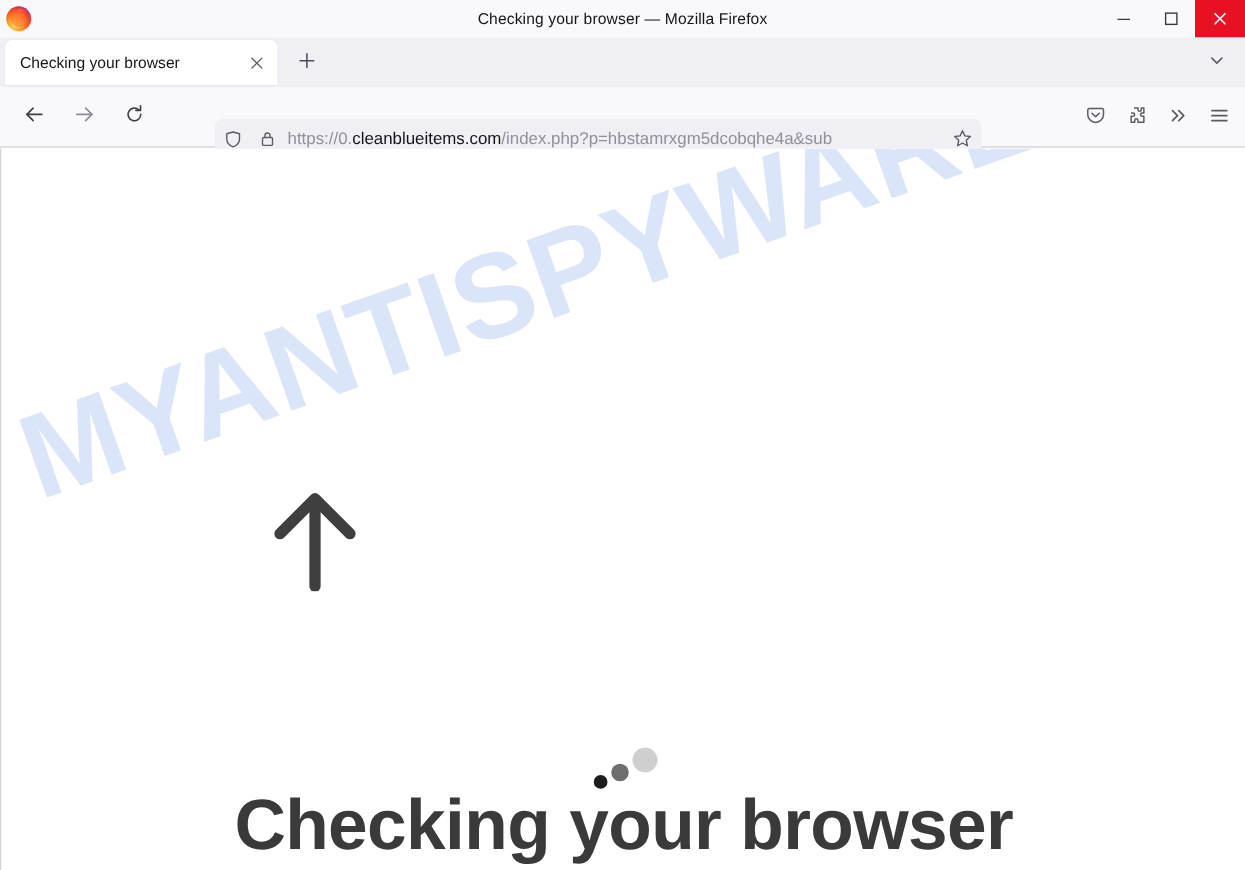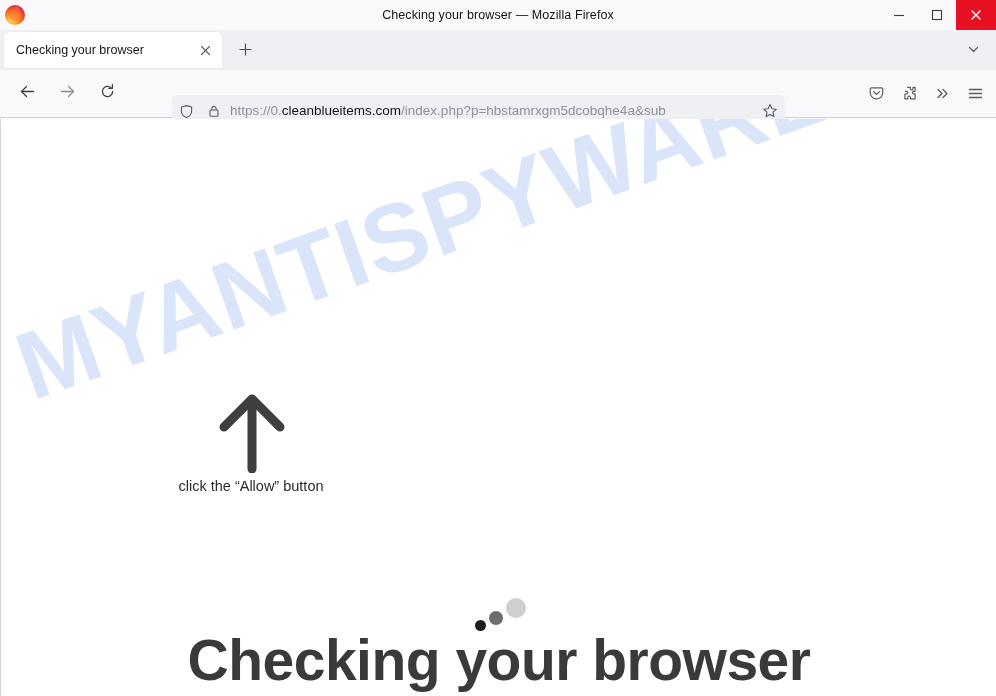--- a/index.html
+++ b/index.html
@@ -335,21 +335,20 @@
 
     <div class="watermark">MYANTISPYWARE.COM</div>
 
     <div class="arrow-wrap">
       <svg width="92" height="92" viewBox="0 0 92 92">
         <line x1="46" y1="20" x2="46" y2="88" stroke="#3f3f3f" stroke-width="9" stroke-linecap="round"></line>
         <polyline points="18,46 46,18 74,46" fill="none" stroke="#3f3f3f" stroke-width="9" stroke-linecap="round" stroke-linejoin="round"></polyline>
       </svg>
     </div>
 
-    <div class="hint">click the “Allow” button</div>
 
     <div class="dots">
       <span class="dot dot1"></span>
       <span class="dot dot2"></span>
       <span class="dot dot3"></span>
     </div>
 
     <div class="headline">Checking your browser</div>
 
   </div>

